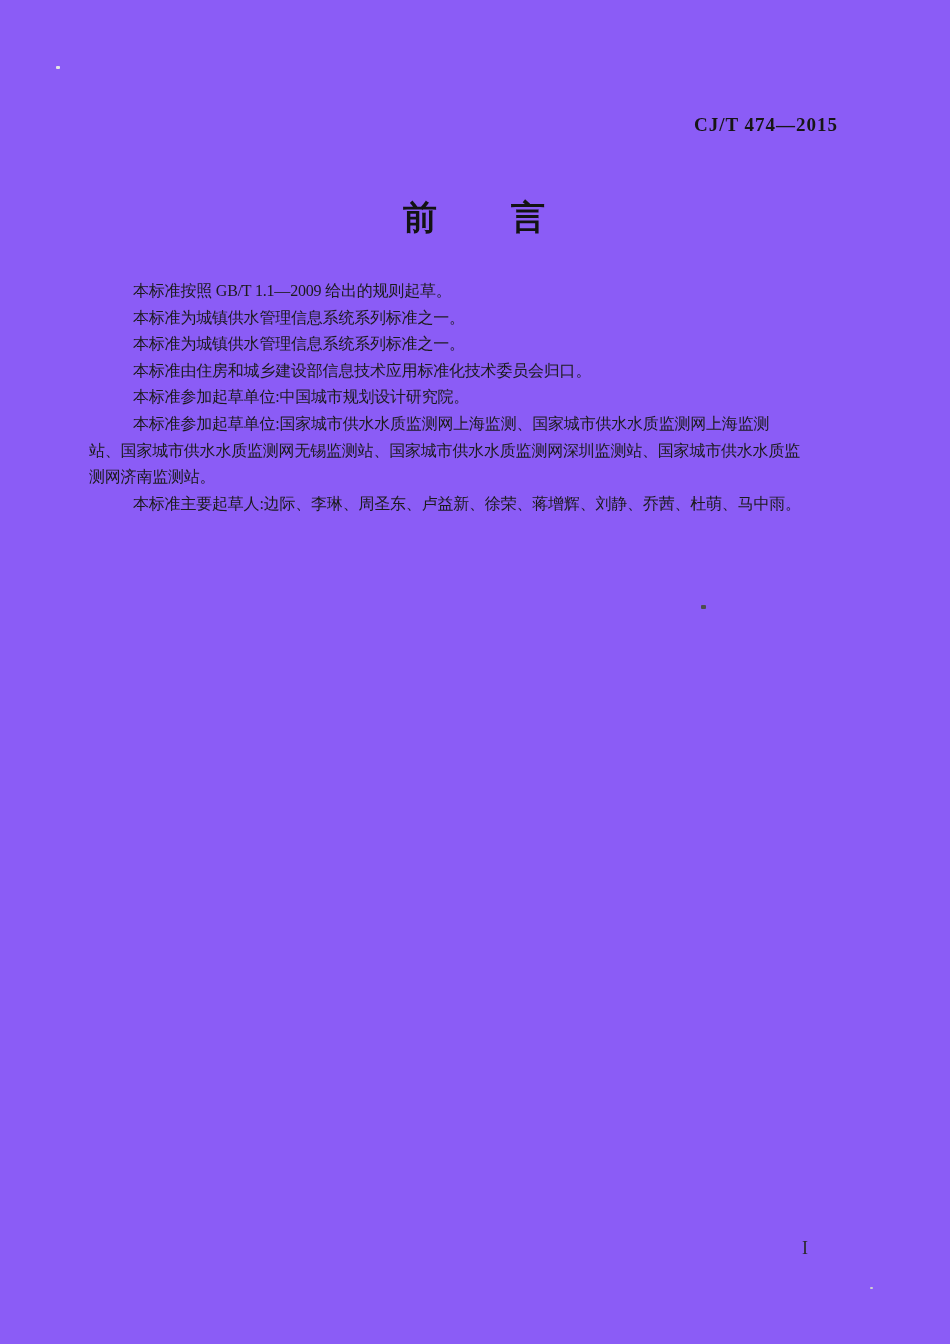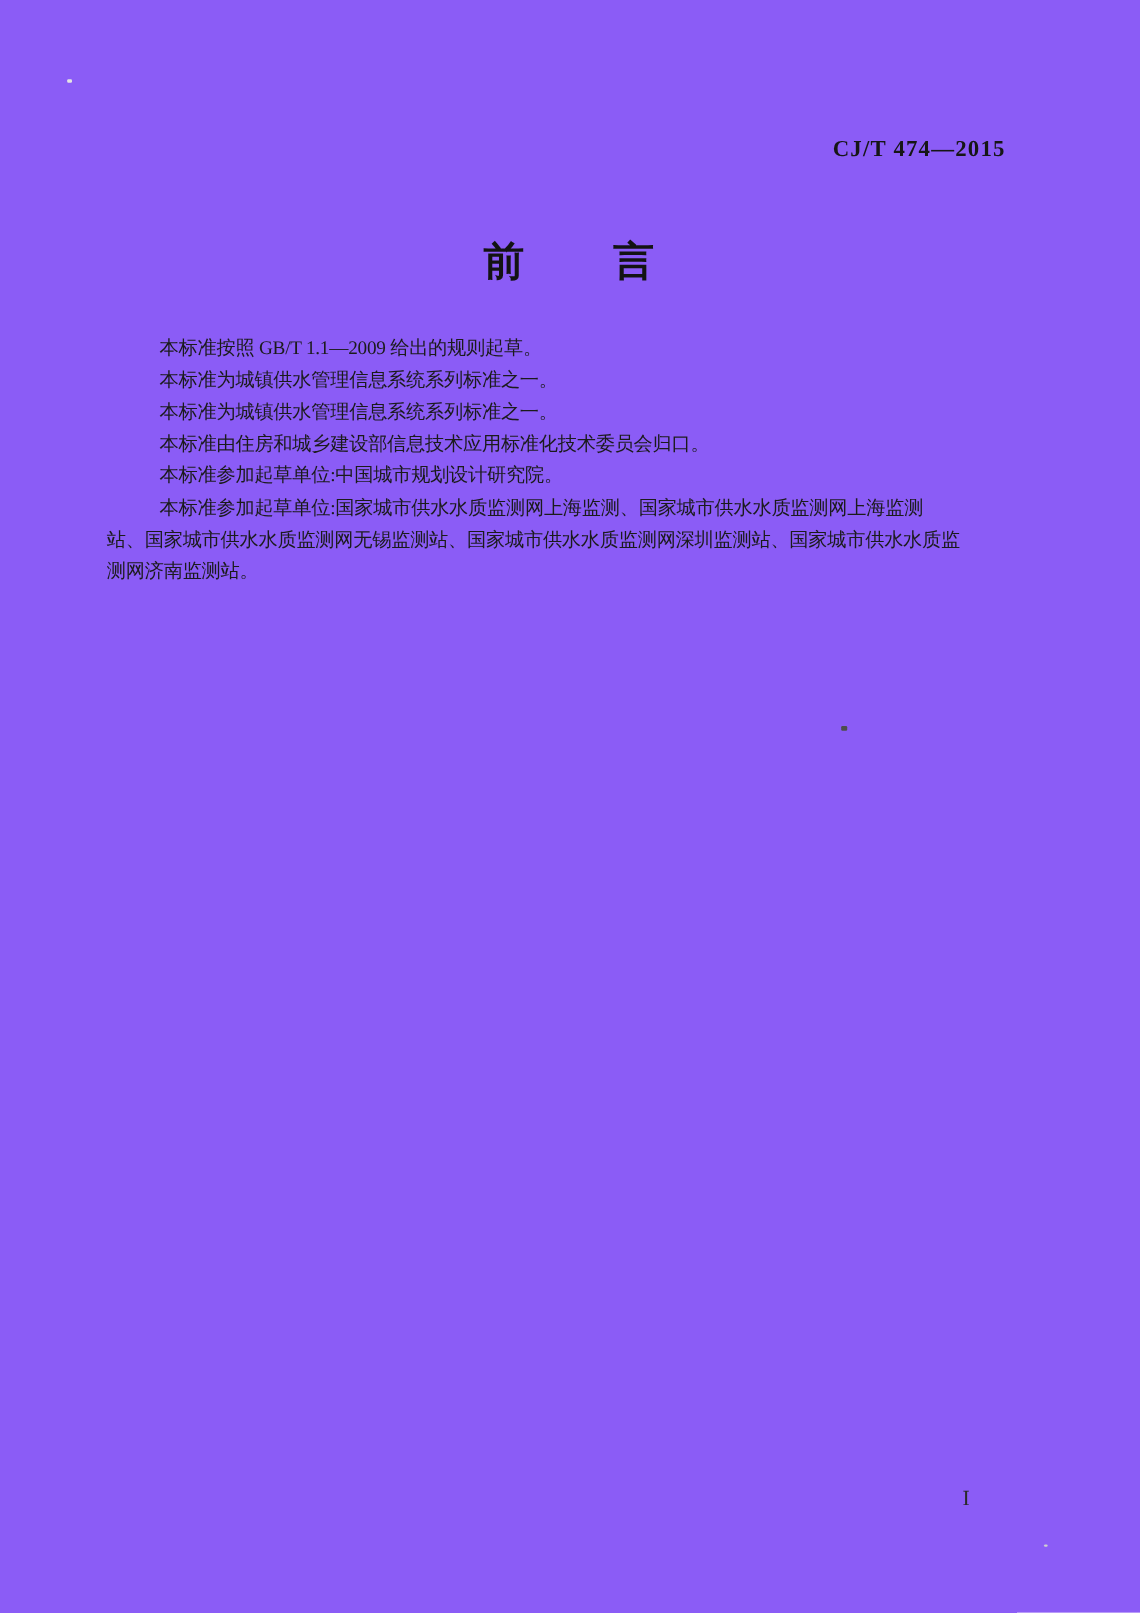--- a/index.html
+++ b/index.html
@@ -84,20 +84,21 @@
 
   <div class="body-text">
     <div class="body-line indent">本标准按照 GB/T 1.1—2009 给出的规则起草。</div>
     <div class="body-line indent">本标准为城镇供水管理信息系统系列标准之一。</div>
     <div class="body-line indent">本标准为城镇供水管理信息系统系列标准之一。</div>
     <div class="body-line indent">本标准由住房和城乡建设部信息技术应用标准化技术委员会归口。</div>
     <div class="body-line indent">本标准参加起草单位:中国城市规划设计研究院。</div>
     <div class="body-line indent">本标准参加起草单位:国家城市供水水质监测网上海监测、国家城市供水水质监测网上海监测</div>
     <div class="body-line">站、国家城市供水水质监测网无锡监测站、国家城市供水水质监测网深圳监测站、国家城市供水水质监</div>
     <div class="body-line">测网济南监测站。</div>
+    <div class="body-line indent">本标准主要起草人:边际、李琳、周圣东、卢益新、徐荣、蒋增辉、刘静、乔茜、杜萌、马中雨。</div>
   </div>
 
   <div class="page-number">I</div>
 
   <div class="speck speck-a"></div>
   <div class="speck speck-b"></div>
   <div class="speck speck-c"></div>
 
 </div>
 

